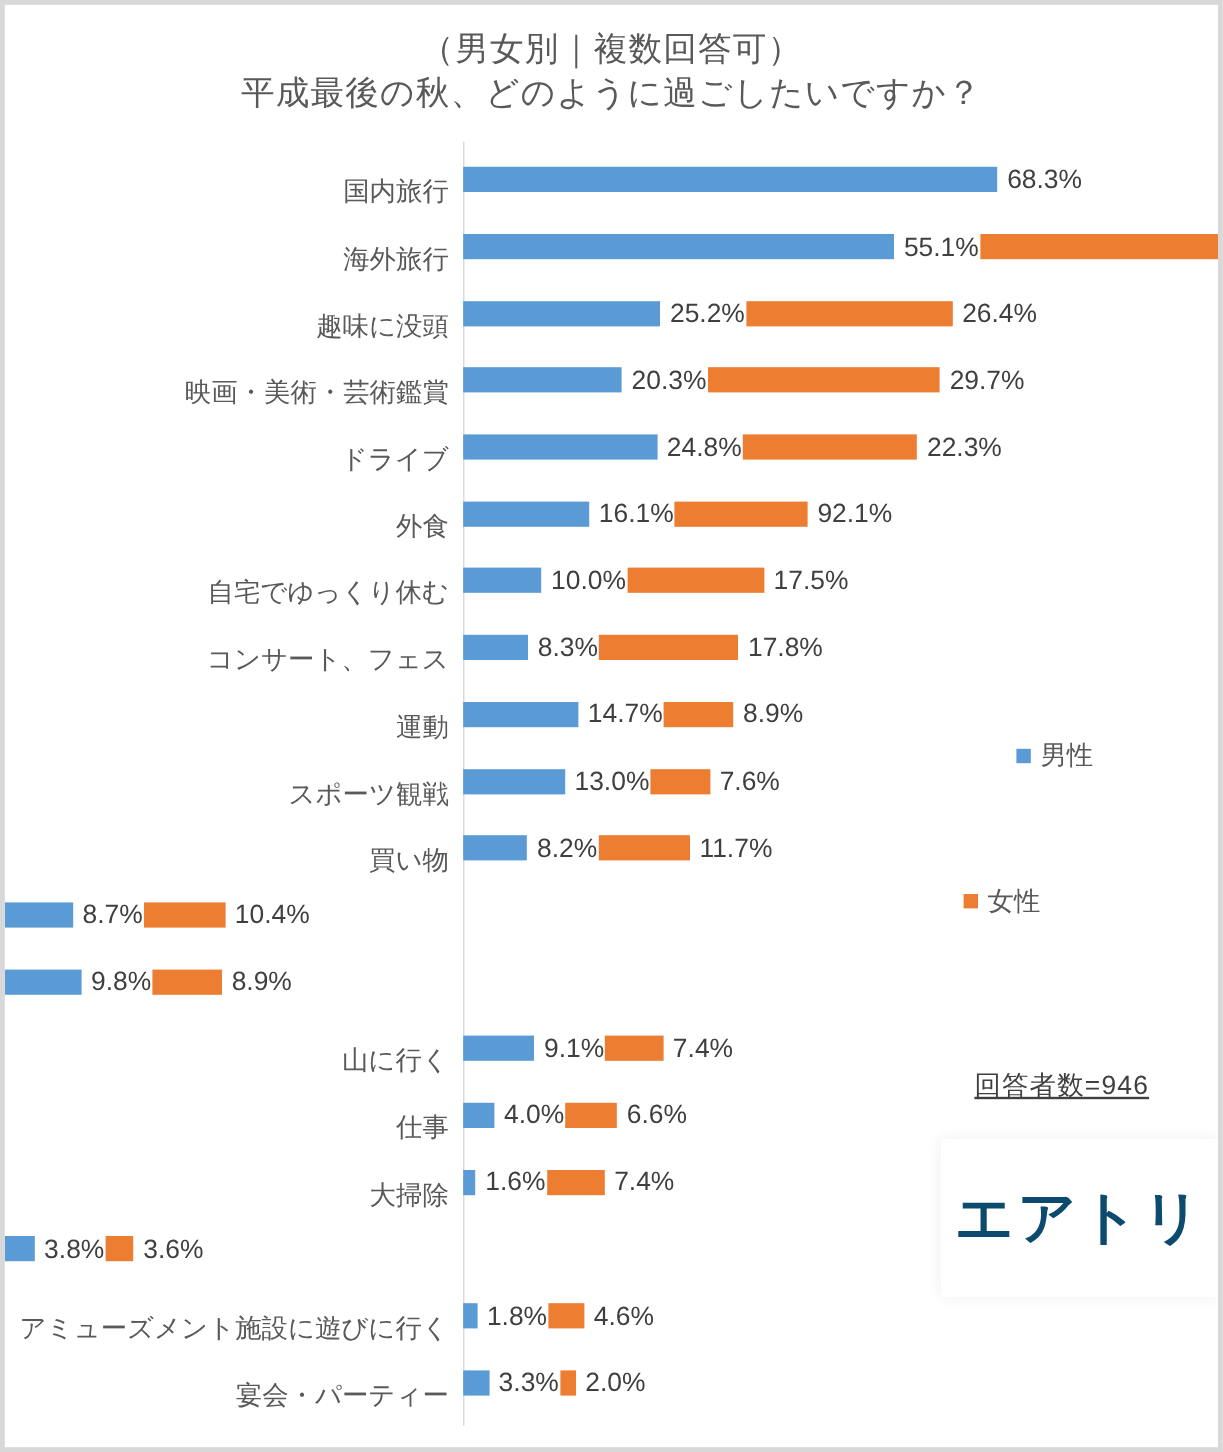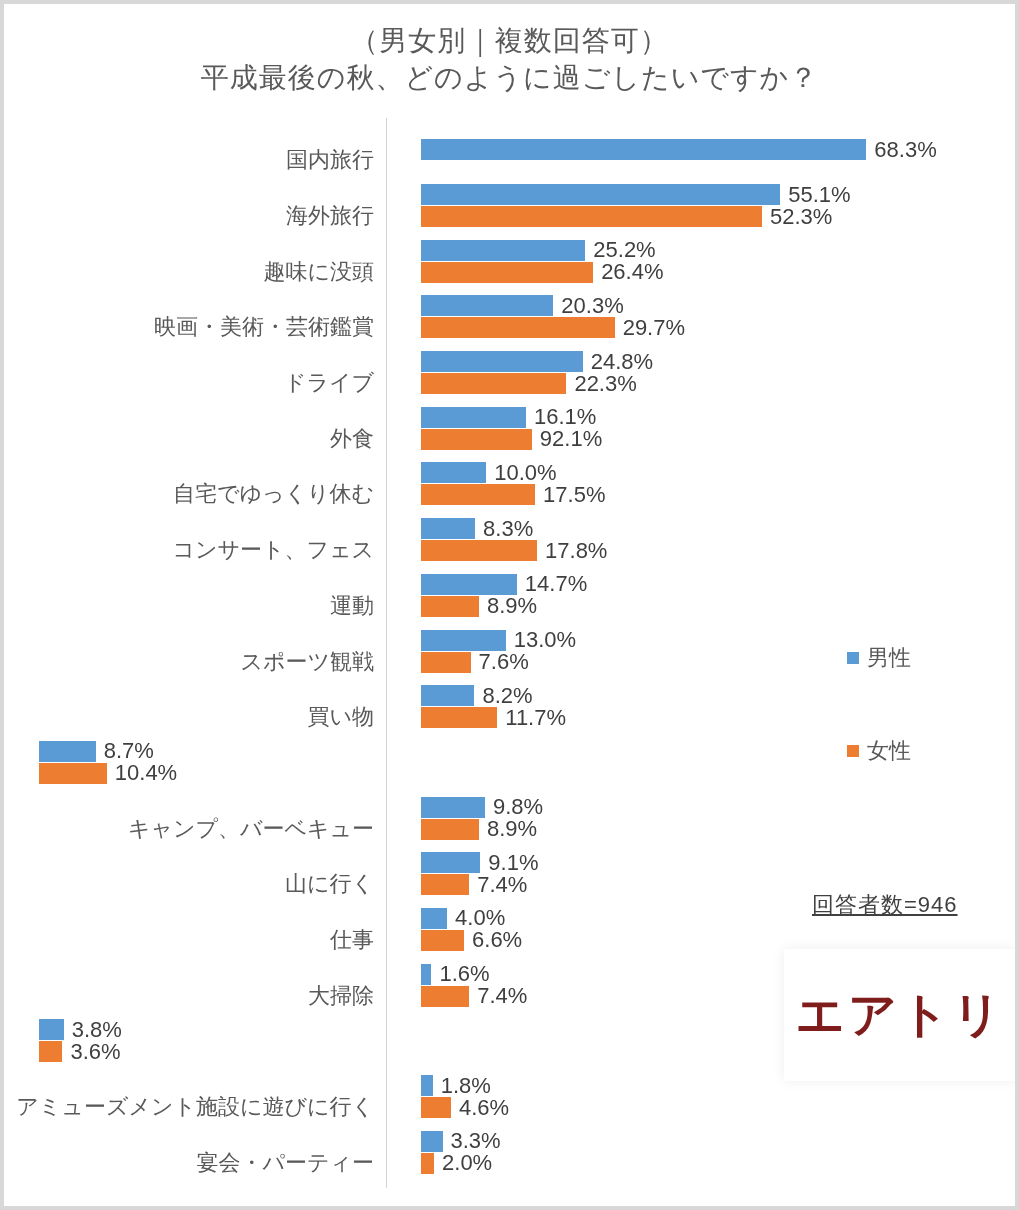--- a/index.html
+++ b/index.html
@@ -42,23 +42,22 @@
     box-sizing: border-box;
     padding-right: 12px;
     text-align: right;
     font-size: 22px;
     color: #595959;
     white-space: nowrap;
     margin-top: 21px;
   }
   .bars {
     display: flex;
-    flex-direction: column;
+    flex-direction: row;
     gap: 1px;
-    padding-left: 35px;
   }
   .bar-line {
     display: flex;
     align-items: center;
     height: 21px;
   }
   .bar { height: 21px; flex: none; }
   .bar.male   { background: #5b9bd5; }
   .bar.female { background: #ed7d31; }
   .val {
@@ -69,22 +68,22 @@
   }
   .legend-item {
     position: absolute;
     display: flex;
     align-items: center;
     gap: 8px;
     font-size: 22px;
     color: #595959;
   }
   .legend-item .swatch { width: 12px; height: 12px; flex: none; }
-  #legend-male   { left: 843px; top: 639px; }
-  #legend-female { left: 843px; top: 732px; justify-content: flex-end; }
+  #legend-male   { left: 843px; top: 611px; }
+  #legend-female { left: 799px; top: 732px; justify-content: flex-end; }
   #legend-male .swatch   { background: #5b9bd5; }
   #legend-female .swatch { background: #ed7d31; }
   .respondents {
     position: absolute;
     left: 808px; top: 886px;
     font-size: 22px;
     color: #404040;
     letter-spacing: 1px;
     text-decoration: underline;
   }
@@ -94,21 +93,21 @@
     width: 232px; height: 132px;
     background: #ffffff;
     box-shadow: 0 0 12px rgba(0,0,0,0.07);
     display: flex;
     align-items: center;
     justify-content: center;
   }
   .logo-text {
     font-size: 48px;
     font-weight: bold;
-    color: #7f1d1d;
+    color: #0c4a6e;
     letter-spacing: 3px;
   }
 </style>
 </head>
 <body>
 
 <div class="title-block">
   <div>（男女別｜複数回答可）</div>
   <div>平成最後の秋、どのように過ごしたいですか？</div>
 </div>
@@ -261,21 +260,20 @@
           <div class="bar male" style="width: 56.724px;"></div>
           <span class="val">8.7%</span>
         </div>
         <div class="bar-line">
           <div class="bar female" style="width: 67.808px;"></div>
           <span class="val">10.4%</span>
         </div>
       </div>
     </div>
     <div class="bar-row">
-      <div class="cat-label">キャンプ、バーベキュー</div>
       <div class="bars">
         <div class="bar-line">
           <div class="bar male" style="width: 63.896px;"></div>
           <span class="val">9.8%</span>
         </div>
         <div class="bar-line">
           <div class="bar female" style="width: 58.028px;"></div>
           <span class="val">8.9%</span>
         </div>
       </div>

